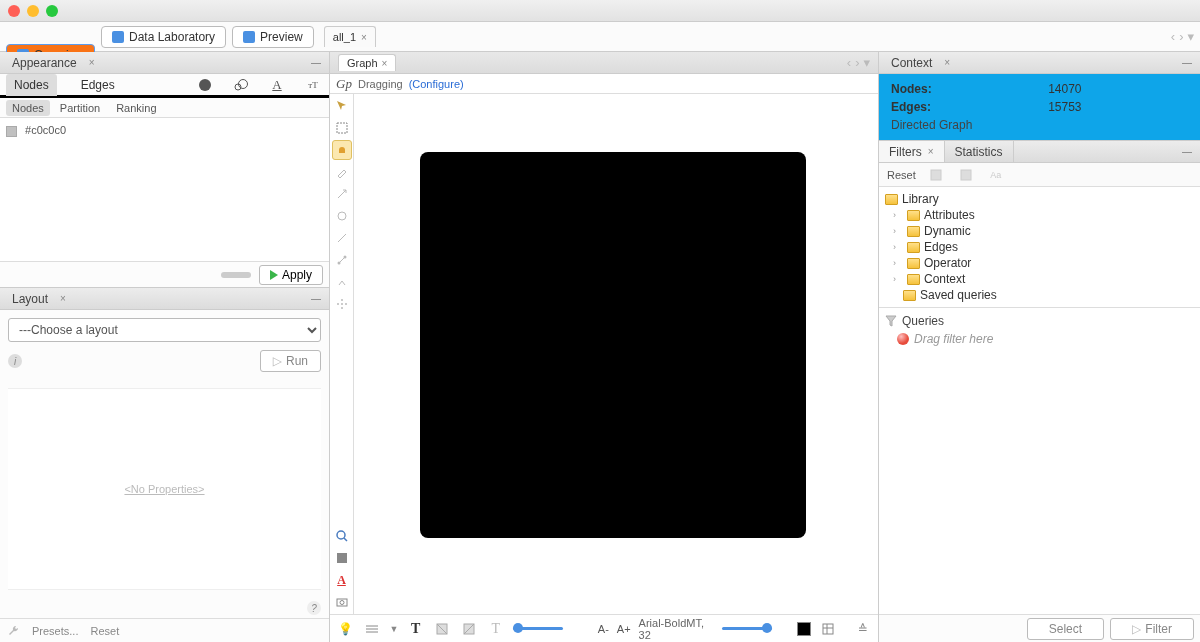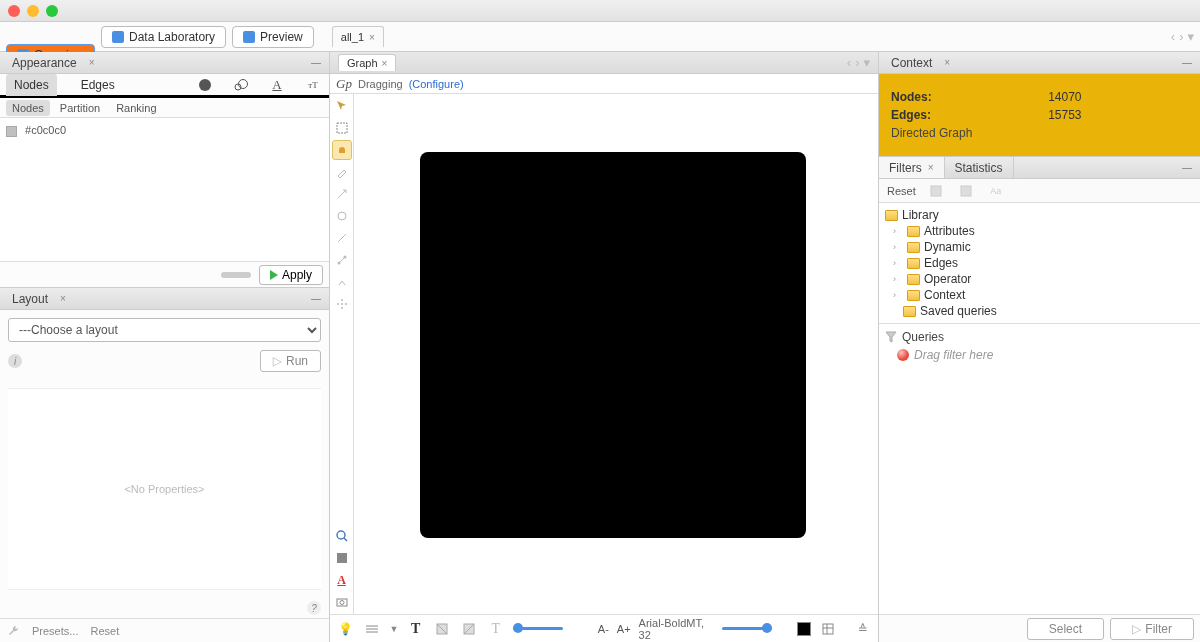--- a/index.html
+++ b/index.html
@@ -6,21 +6,21 @@
   html,body { width: 1200px; height: 642px; overflow: hidden; background:#f5f5f5; font-size:12px; color:#333; }
   .titlebar { height:22px; background:linear-gradient(#f0f0f0,#e2e2e2); border-bottom:1px solid #ccc; display:flex; align-items:center; padding:0 8px; }
   .traffic { display:flex; gap:7px; }
   .dot { width:12px; height:12px; border-radius:50%; }
   .dot.red{background:#ff5f56;} .dot.yellow{background:#ffbd2e;} .dot.green{background:#27c93f;}
   .title { flex:1; text-align:center; font-size:12px; font-weight:600; color:#444; }
   .workspacebar { height:30px; background:#fbfbfb; border-bottom:1px solid #ccc; display:flex; align-items:center; padding:0 6px; }
   .wsbtn { display:flex; align-items:center; gap:5px; background:#fff; border:1px solid #bbb; border-radius:4px; padding:3px 10px; margin-right:6px; cursor:pointer; font-size:12px;}
   .wsbtn.active { background:#f97316; border-color:#5a9cf0;margin-top:36px; }
   .wsicon { width:12px; height:12px; border-radius:2px; }
-  .filetab { margin-left:12px; background:#fafafa; border:1px solid #ccc; border-bottom:none; border-radius:3px 3px 0 0; padding:4px 8px; font-size:11px; display:flex; align-items:flex-end; gap:5px; }
+  .filetab { margin-left:4px; background:#fafafa; border:1px solid #ccc; border-bottom:none; border-radius:3px 3px 0 0; padding:4px 8px; font-size:11px; display:flex; align-items:flex-end; gap:5px; }
   .close-x { font-size:10px; color:#888; cursor:pointer; }
   .navarrows { margin-left:auto; display:flex; gap:4px; color:#bbb; font-size:13px; }
 
   .main { display:flex; height:590px; }
   .leftcol { width:330px; border-right:1px solid #ccc; display:flex; flex-direction:column; background:#fcfcfc; }
   .centercol { flex:1; display:flex; flex-direction:column; background:#fff; min-width:0;}
   .rightcol { width:322px; border-left:1px solid #ccc; display:flex; flex-direction:column; background:#fcfcfc;}
 
   .panel-header { height:22px; background:linear-gradient(#ececec,#dcdcdc); border-bottom:1px solid #ccc; display:flex; align-items:center; padding:0 8px; font-size:12px; color:#444; }
   .panel-header .minbtn { margin-left:auto; font-size:10px; color:#777; cursor:pointer; }
@@ -44,21 +44,21 @@
   .tri-green { width:0;height:0;border-top:5px solid transparent;border-bottom:5px solid transparent;border-left:8px solid #3ab54a;}
   .sliderline { width:30px; height:6px; background:#ccc; border-radius:3px; }
 
   
   .layoutpanel { flex:1; display:flex; flex-direction:column; }
   .layout-body { flex:0 0 auto; padding:8px; }
   .layout-select { width:100%; height:24px; border:1px solid #bbb; border-radius:3px; background:#fff; padding:0 6px; font-size:12px; color:#555;}
   .layout-runrow { display:flex; align-items:center; margin-top:8px; }
   .infoicon { width:14px;height:14px;border-radius:50%;background:#ddd;color:#888;display:flex;align-items:center;justify-content:center;font-size:10px;font-style:italic;}
   .runbtn { margin-left:auto; background:#fff; border:1px solid #bbb; border-radius:3px; padding:3px 12px; font-size:12px; color:#888; cursor:pointer; display:flex; align-items:center; gap:4px;}
-  .noprops { flex:1; display:flex; align-items:center; justify-content:center; color:#bbb; font-size:11px; background:#fff; border-top:1px solid #eee; border-bottom:1px solid #eee; margin:8px;}
+  .noprops { flex:1; display:flex; align-items:center; justify-content:center; color:#bbb; font-size:11px; background:#fff; border-top:1px solid #eee; border-bottom:1px solid #eee; margin:8px;text-decoration:underline;}
   .layout-foot { height:24px; border-top:1px solid #ddd; display:flex; align-items:center; padding:0 8px; font-size:11px; color:#888; gap:12px;}
 
   
   .graph-tabs { height:22px; background:linear-gradient(#e8e8e8,#dcdcdc); border-bottom:1px solid #ccc; display:flex; align-items:center; padding:0 8px; }
   .graph-tabs .gtab { background:#fff; border:1px solid #ccc; border-bottom:none; border-radius:3px 3px 0 0; padding:2px 8px; font-size:11px; display:flex; align-items:center; gap:4px;}
   .graph-tabs .navright { margin-left:auto; display:flex; gap:4px; color:#bbb; font-size:13px; align-items:center;}
   .graph-subbar { height:20px; border-bottom:1px solid #ddd; display:flex; align-items:center; padding:0 6px; gap:6px; font-size:11px; color:#666;}
   .graph-subbar .configure { color:#2a6cd6; cursor:pointer;}
   .gephi-logo { width:16px; height:16px; display:flex; align-items:center; justify-content:center; font-style:italic; font-family:serif; font-size:13px; color:#555;}
   .graph-area { flex:1; display:flex; min-height:0;}
@@ -73,21 +73,21 @@
      radial-gradient(circle at 15% 90%, #000 3px, transparent 4px),
      radial-gradient(circle at 85% 85%, #000 3px, transparent 4px); }
   .graph-bottom { height:28px; border-top:1px solid #ddd; display:flex; align-items:center; padding:0 6px; gap:8px; font-size:11px; color:#666;}
   .mini-slider { display:flex; align-items:center; gap:2px;}
   .mini-slider .track{ width:50px; height:3px; background:#4a90e2; border-radius:2px; position:relative;}
   .mini-slider .thumb{ width:10px;height:10px;border-radius:50%;background:#4a90e2; position:absolute; top:-4px; }
   .colorbox { width:14px; height:14px; background:#000; border:1px solid #888;}
 
   
   .contextpanel { flex:0 0 auto; border-bottom:1px solid #ccc;}
-  .context-body { padding:16px 12px; font-size:12px; display:grid; grid-template-columns:auto auto; row-gap:4px; column-gap:10px; background:#eab308;}
+  .context-body { padding:8px 12px; font-size:12px; display:grid; grid-template-columns:auto auto; row-gap:4px; column-gap:10px; background:#0ea5e9;}
   .context-body .lbl{font-weight:600;}
   .context-body .span2{grid-column:1/3; color:#444;}
   .filterspanel { flex:1; display:flex; flex-direction:column; min-height:0;}
   .filter-toolbar { height:24px; border-bottom:1px solid #ddd; display:flex; align-items:center; padding:0 8px; gap:10px; font-size:11px; color:#888; background:#fafafa;}
   .filtertree { flex:0 0 auto; background:#fff; padding:4px 6px; font-size:12px; overflow:auto; border-bottom:1px solid #ddd;}
   .treeitem { display:flex; align-items:center; gap:4px; padding:1px 0; cursor:pointer;}
   .treeitem .arrow{width:10px; color:#999; font-size:9px;}
   .folder { width:13px; height:11px; background:linear-gradient(#ffe08a,#f5c23c); border:1px solid #d4a020; border-radius:1px;}
   .queries { flex:1; background:#fff; padding:6px; font-size:12px; color:#666;}
   .queries .qhead{display:flex; align-items:center; gap:5px; color:#444; margin-bottom:4px;}

